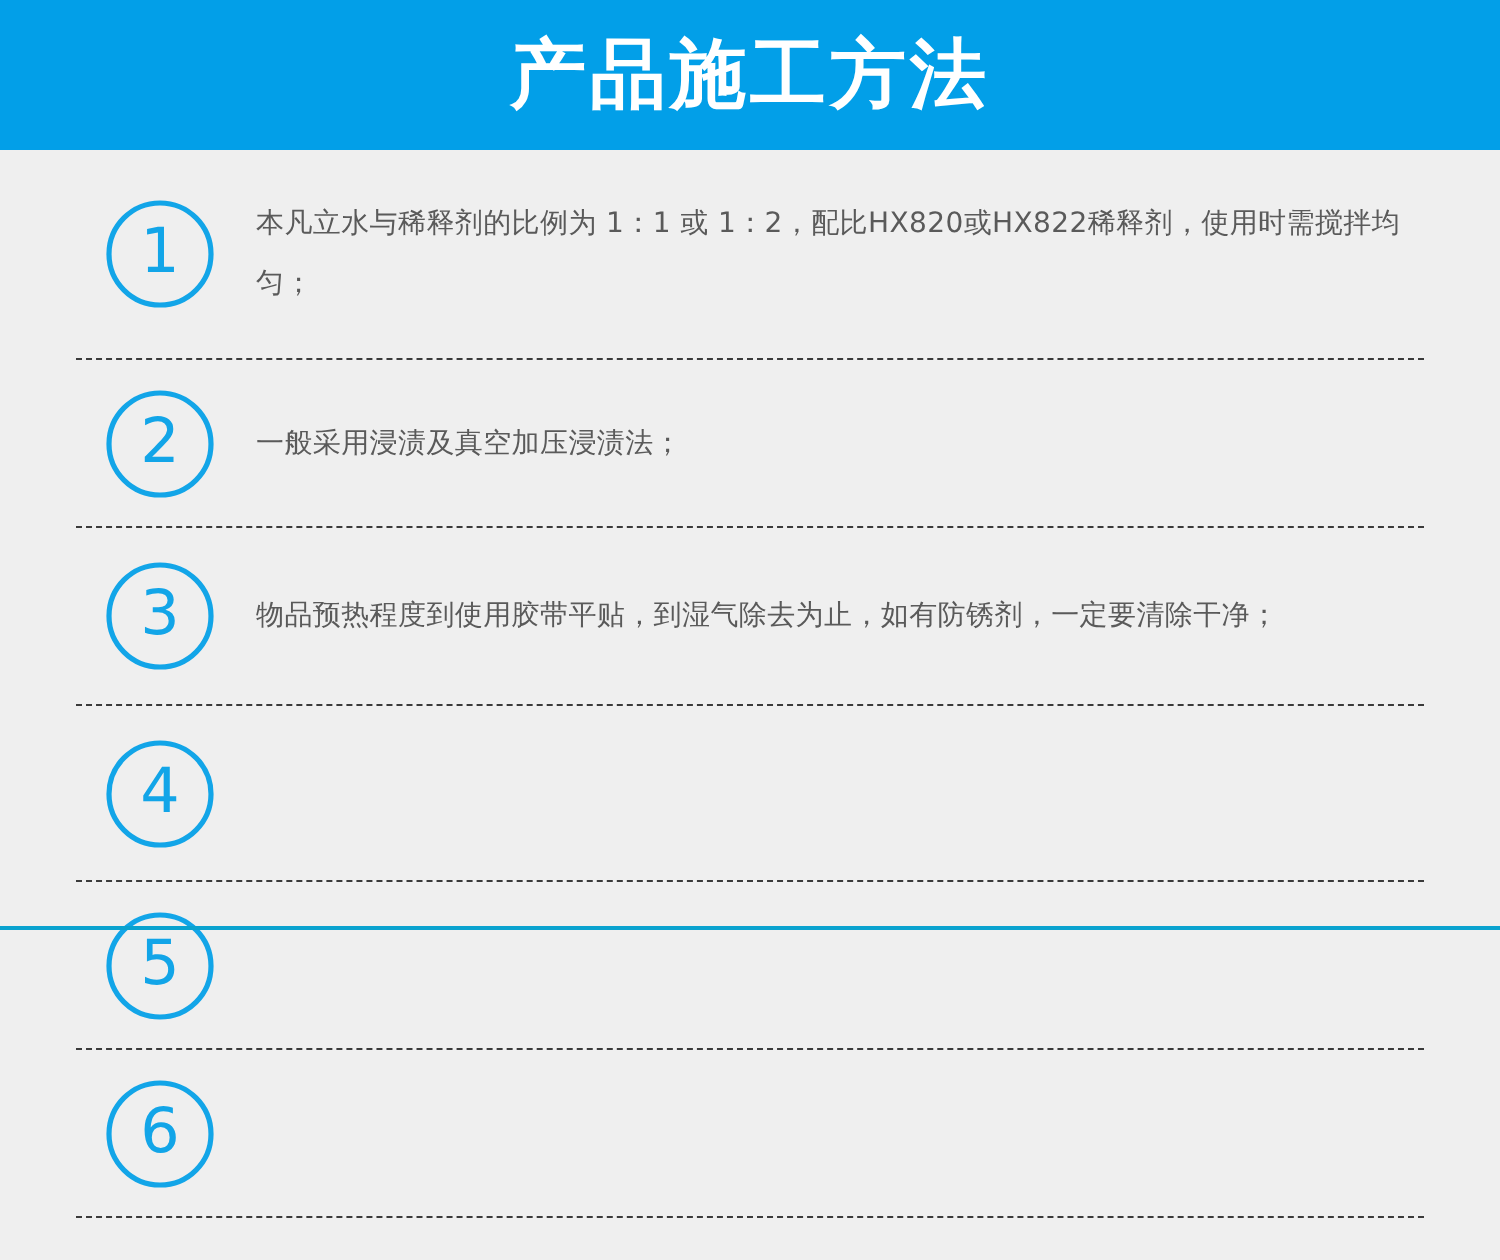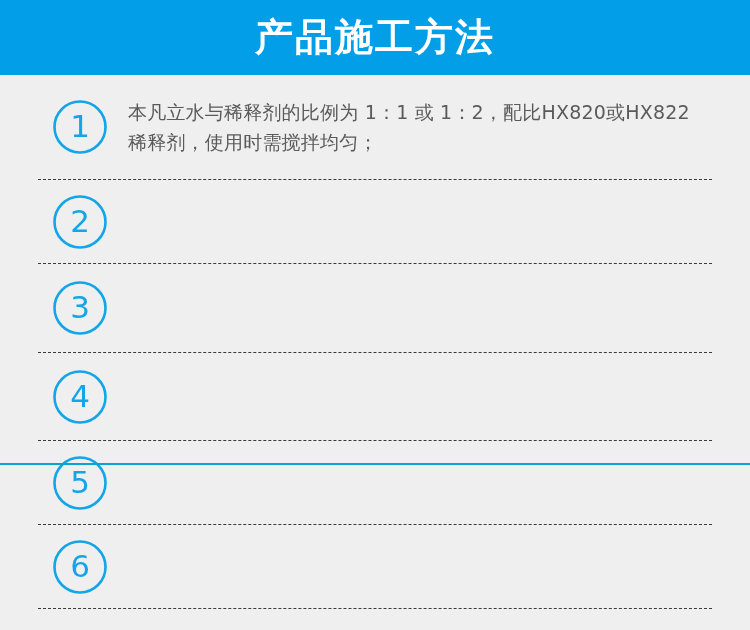--- a/index.html
+++ b/index.html
@@ -88,21 +88,21 @@
     color: #12a5e8;
     font-size: 31px;
     line-height: 1;
     font-weight: 400;
     margin-top: -1px;
   }
 
   .row-text {
     flex: 1 1 auto;
     color: #5a5a5a;
-    font-size: 19px;
+    font-size: 14px;
     line-height: 30px;
     letter-spacing: 0.2px;
     padding-right: 6px;
   }
 
   
   .footer-bar {
     flex: 0 0 5px;
     height: 5px;
     background: #efefef;
@@ -137,29 +137,31 @@
       <div class="row-text">本凡立水与稀释剂的比例为 1：1 或 1：2，配比HX820或HX822稀释剂，使用时需搅拌均匀；</div>
     </div>
 
     <div class="row row-2">
       <div class="badge">
         <svg width="56" height="56" viewBox="0 0 56 56" aria-hidden="true">
           <circle cx="28" cy="28" r="25.5" fill="none" stroke="#12a5e8" stroke-width="2.6"></circle>
         </svg>
         <span class="badge-num">2</span>
       </div>
+      <div class="row-text">一般采用浸渍及真空加压浸渍法；</div>
     </div>
 
     <div class="row row-3">
       <div class="badge">
         <svg width="56" height="56" viewBox="0 0 56 56" aria-hidden="true">
           <circle cx="28" cy="28" r="25.5" fill="none" stroke="#12a5e8" stroke-width="2.6"></circle>
         </svg>
         <span class="badge-num">3</span>
       </div>
+      <div class="row-text">物品预热程度到使用胶带平贴，到湿气除去为止，如有防锈剂，一定要清除干净；</div>
     </div>
 
     <div class="row row-4">
       <div class="badge">
         <svg width="56" height="56" viewBox="0 0 56 56" aria-hidden="true">
           <circle cx="28" cy="28" r="25.5" fill="none" stroke="#12a5e8" stroke-width="2.6"></circle>
         </svg>
         <span class="badge-num">4</span>
       </div>
     </div>

